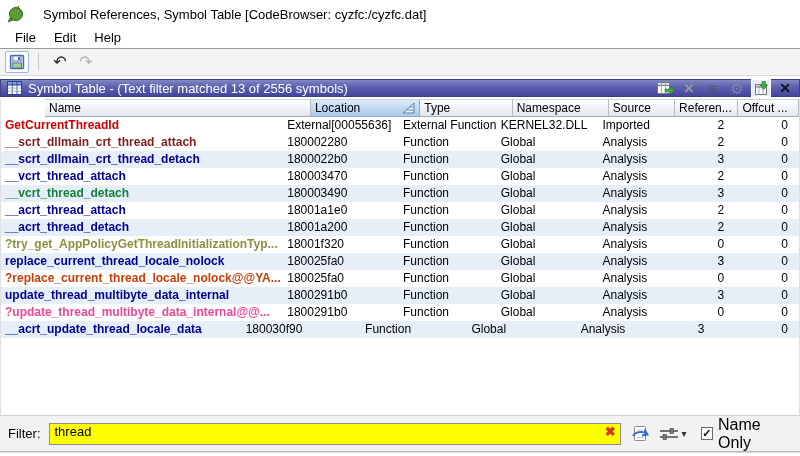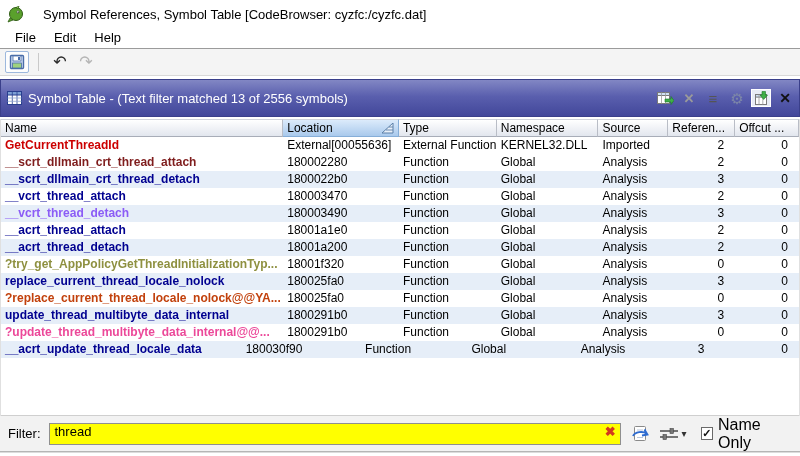--- a/index.html
+++ b/index.html
@@ -23,39 +23,39 @@
   .tool-btn { width:24px; height:22px; display:flex; align-items:center; justify-content:center;
               margin:0 1px; border:1px solid transparent; border-radius:2px; }
   .tool-btn.framed { border-color:#9db8dd; background:#fdfdfd; }
   .tool-sep { width:1px; height:18px; background:#c9c9c9; margin:0 8px; }
   .glyph-undo { font-size:16px; color:#2a2a2a; line-height:1; }
   .glyph-redo { font-size:16px; color:#b5b5b5; line-height:1; }
 
   .gap3 { height:3px; background:#ffffff; }
 
   
-  .panel-header { height:38px; display:flex; align-items:center;
+  .panel-header { height:18px; display:flex; align-items:center;
                   background:linear-gradient(to bottom,#8287c4 0%,#5a5fae 45%,#42479a 100%);
                   border:1px solid #3a3f8a; padding:0 4px 0 4px; }
   .panel-header .ph-icon { width:15px; height:14px; margin:0 6px 0 2px; flex:0 0 auto; }
   .panel-title { color:#ffffff; font-size:13px; flex:1 1 auto; white-space:nowrap; overflow:hidden; }
   .ph-btn { width:20px; height:18px; display:flex; align-items:center; justify-content:center;
             margin-left:4px; flex:0 0 auto; border:1px solid transparent; }
   .ph-btn.pressed { background:#e8ecf5; border-color:#ffffff; }
   .x-gray { color:#9a9a9a; font-size:13px; font-weight:bold; }
   .x-black { color:#111111; font-size:14px; font-weight:bold; }
   .lines-icon { color:#555; font-size:15px; font-weight:bold; line-height:1; }
   .gear-icon { color:#7c86a8; font-size:15px; line-height:1; }
 
   .gap2 { height:2px; background:#ffffff; }
 
   
   .table-wrap { flex:1 1 auto; display:flex; flex-direction:column; background:#ffffff;
                 border-left:1px solid #e0e0e0; border-right:1px solid #e0e0e0; }
-  .thead { height:18px; display:flex; }
+  .thead { height:18px; display:flex;padding-left:44px; }
   .th { height:18px; font-size:12px; color:#000; display:flex; align-items:center;
         padding:0 4px; background:linear-gradient(to bottom,#ffffff,#e2e6ee);
         border-right:1px solid #b9bdc6; border-bottom:1px solid #a8adb8; border-top:1px solid #cfd3da;
         white-space:nowrap; overflow:hidden; }
   .th.sorted { background:linear-gradient(to bottom,#dcebfb,#a9c9ec);
                border-right:1px solid #86aed8; border-bottom:1px solid #86aed8; }
   .th .sort-icon { margin-left:auto; }
   .tbody { flex:0 0 auto; }
   .tr { height:17px; display:flex; align-items:center; }
   .td { font-size:12px; color:#000; padding:0 4px; white-space:nowrap; overflow:hidden;
@@ -232,21 +232,21 @@
         <div class="tr" style="background: rgb(255, 255, 255);">
     <div class="td name c0" style="color: rgb(0, 0, 144);">__vcrt_thread_attach</div>
     <div class="td c1">180003470</div>
     <div class="td c2">Function</div>
     <div class="td c3">Global</div>
     <div class="td c4">Analysis</div>
     <div class="td num c5">2</div>
     <div class="td num c6">0</div>
   </div>
         <div class="tr" style="background: rgb(230, 238, 248);">
-    <div class="td name c0" style="color: #8b5cf6;">__vcrt_thread_detach</div>
+    <div class="td name c0" style="color: #15803d;">__vcrt_thread_detach</div>
     <div class="td c1">180003490</div>
     <div class="td c2">Function</div>
     <div class="td c3">Global</div>
     <div class="td c4">Analysis</div>
     <div class="td num c5">3</div>
     <div class="td num c6">0</div>
   </div>
         <div class="tr" style="background: rgb(255, 255, 255);">
     <div class="td name c0" style="color: rgb(0, 0, 144);">__acrt_thread_attach</div>
     <div class="td c1">18001a1e0</div>

